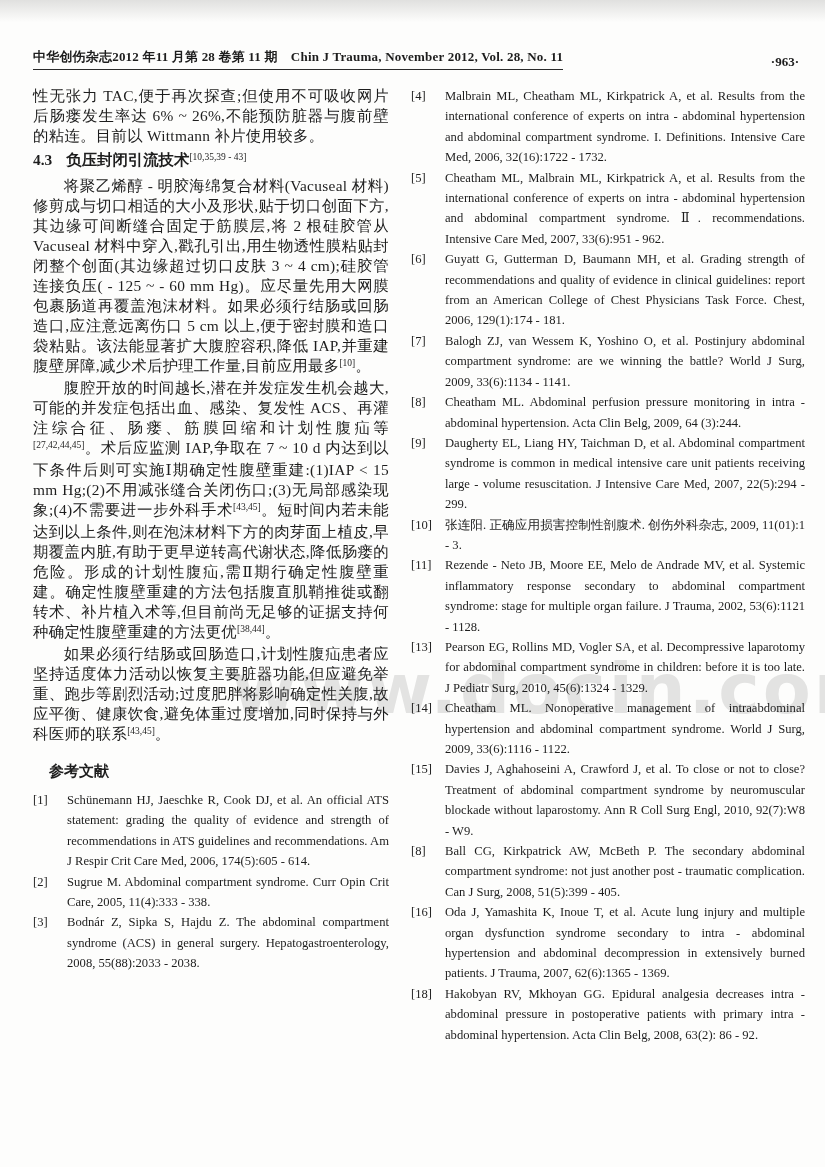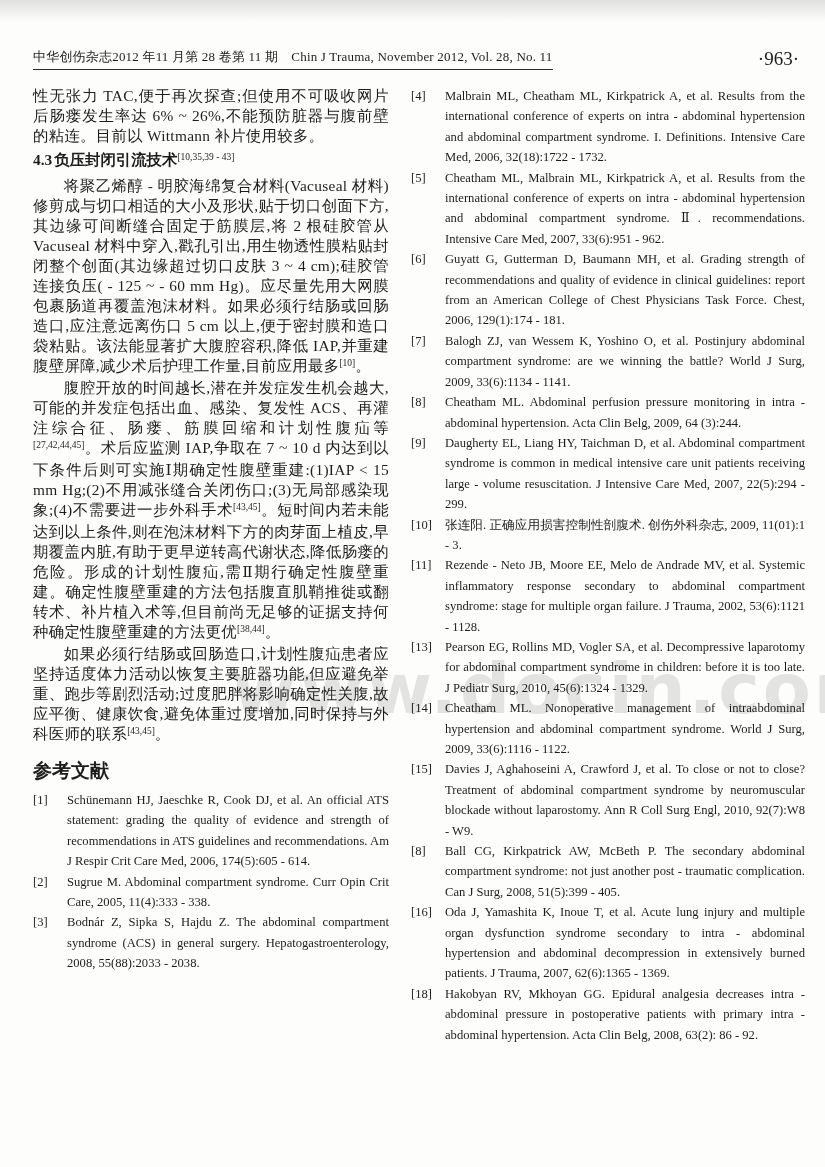--- a/index.html
+++ b/index.html
@@ -23,47 +23,47 @@
   .watermark {
     position:absolute; left:232px; top:648px;
     font-family:"DejaVu Sans","Liberation Sans",sans-serif;
     font-size:70px; font-weight:bold; letter-spacing:3px;
     color:rgba(110,110,110,0.18);
     white-space:nowrap; z-index:0; pointer-events:none;
   }
   .header {
     position:absolute; left:33px; right:20px; top:48px;
     display:flex; justify-content:space-between; align-items:flex-end;
-    font-size:13px; z-index:1;
+    font-size:13px; z-index:1;font-weight:bold;
   }
   .header-left { border-bottom:1.5px solid #2a2a2a; padding-bottom:3px; letter-spacing:0.2px; }
-  .header-right { font-size:19px; padding-right:6px; }
+  .header-right { font-size:13px; padding-right:6px; }
   .columns {
     position:absolute; left:33px; top:86px; width:772px;
     display:flex; gap:22px; z-index:1;
   }
   .col-left  { width:356px; }
   .col-right { width:394px; }
   p.cjk {
     margin:0; font-size:15.4px; line-height:20px;
     text-align:justify; letter-spacing:0.3px;
   }
   p.cjk.indent { text-indent:2em; }
   .section-heading {
     margin:1px 0 1px 0; font-size:15.4px; line-height:26px;
     font-weight:bold;
   }
-  .section-heading .section-num { margin-right:2px; }
+  .section-heading .section-num { margin-right:14px; }
   .sup {
     font-size:9.5px; position:relative; top:-0.5em; letter-spacing:0;
     font-weight:normal;
   }
   p.cjk .sup { font-weight:normal; }
   .refs-heading {
-    margin:14px 0 8px 0; font-size:19px; font-weight:bold; line-height:22px;
+    margin:14px 0 8px 16px; font-size:15px; font-weight:bold; line-height:22px;
   }
   ol.refs { list-style:none; margin:0; padding:0; }
   li.ref {
     position:relative; padding-left:34px;
     font-size:12.6px; line-height:20.4px;
     text-align:justify;
   }
   .ref-label { position:absolute; left:0; top:0; }
 </style>
 </head>
@@ -110,21 +110,21 @@
             <span class="ref-text">Bodnár Z, Sipka S, Hajdu Z. The abdominal compartment syndrome (ACS) in general surgery. Hepatogastroenterology, 2008, 55(88):2033 - 2038.</span>
           </li>
         </ol>
     </div>
 
     <div class="col col-right">
       <ol class="refs">
 
           <li class="ref">
             <span class="ref-label">[4]</span>
-            <span class="ref-text">Malbrain ML, Cheatham ML, Kirkpatrick A, et al. Results from the international conference of experts on intra - abdominal hypertension and abdominal compartment syndrome. I. Definitions. Intensive Care Med, 2006, 32(18):1722 - 1732.</span>
+            <span class="ref-text">Malbrain ML, Cheatham ML, Kirkpatrick A, et al. Results from the international conference of experts on intra - abdominal hypertension and abdominal compartment syndrome. I. Definitions. Intensive Care Med, 2006, 32(16):1722 - 1732.</span>
           </li>
 
           <li class="ref">
             <span class="ref-label">[5]</span>
             <span class="ref-text">Cheatham ML, Malbrain ML, Kirkpatrick A, et al. Results from the international conference of experts on intra - abdominal hypertension and abdominal compartment syndrome. Ⅱ. recommendations. Intensive Care Med, 2007, 33(6):951 - 962.</span>
           </li>
 
           <li class="ref">
             <span class="ref-label">[6]</span>
             <span class="ref-text">Guyatt G, Gutterman D, Baumann MH, et al. Grading strength of recommendations and quality of evidence in clinical guidelines: report from an American College of Chest Physicians Task Force. Chest, 2006, 129(1):174 - 181.</span>

